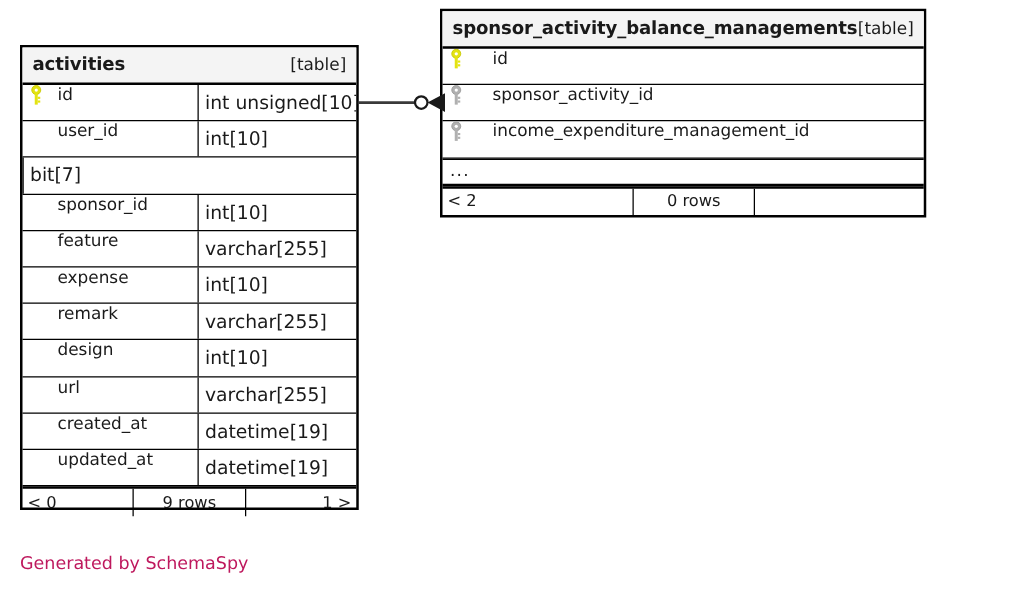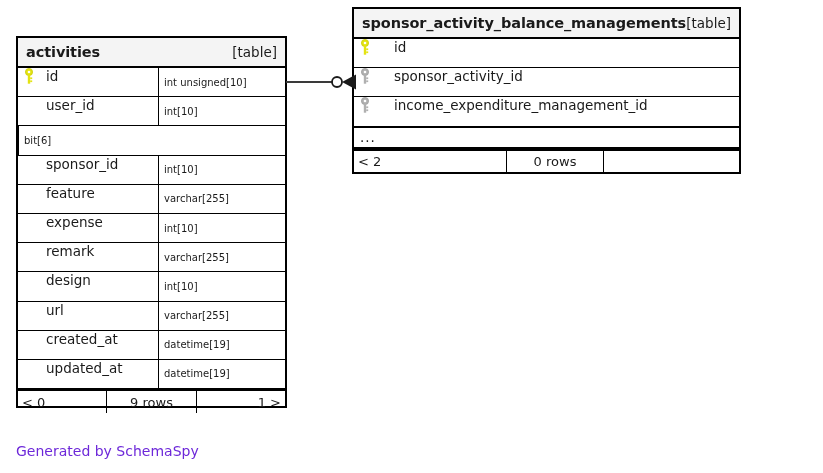--- a/index.html
+++ b/index.html
@@ -70,21 +70,21 @@
     font-size: 13.5px;
     white-space: nowrap;
     overflow: hidden;
   }
   .er-cell-type {
     display: flex;
     align-items: center;
     box-sizing: border-box;
     border-left: 1px solid #000000;
     padding-left: 5px;
-    font-size: 10px;
+    font-size: 15px;
     white-space: nowrap;
     overflow: hidden;
   }
 
   
   .key-slot {
     width: 22px;
     min-width: 22px;
     display: flex;
     align-items: center;
@@ -158,21 +158,21 @@
     width: 70px;
     height: 28px;
   }
 
   
   .caption {
     position: absolute;
     left: 16px;
     top: 443px;
     font-size: 14px;
-    color: #6d28d9;
+    color: #be185d;
     white-space: nowrap;
   }
 </style>
 </head>
 <body>
 
 <div class="canvas">
 
   <div class="er-table" id="table-activities">
 
@@ -199,21 +199,21 @@
 
     <div class="er-row">
       <div class="er-cell-name">
         <span class="key-slot"></span>
         <span>user_id</span>
       </div>
       <div class="er-cell-type">int[10]</div>
     </div>
 
     <div class="er-row">
-      <div class="er-cell-type">bit[6]</div>
+      <div class="er-cell-type">bit[7]</div>
     </div>
 
     <div class="er-row">
       <div class="er-cell-name">
         <span class="key-slot"></span>
         <span>sponsor_id</span>
       </div>
       <div class="er-cell-type">int[10]</div>
     </div>
 

